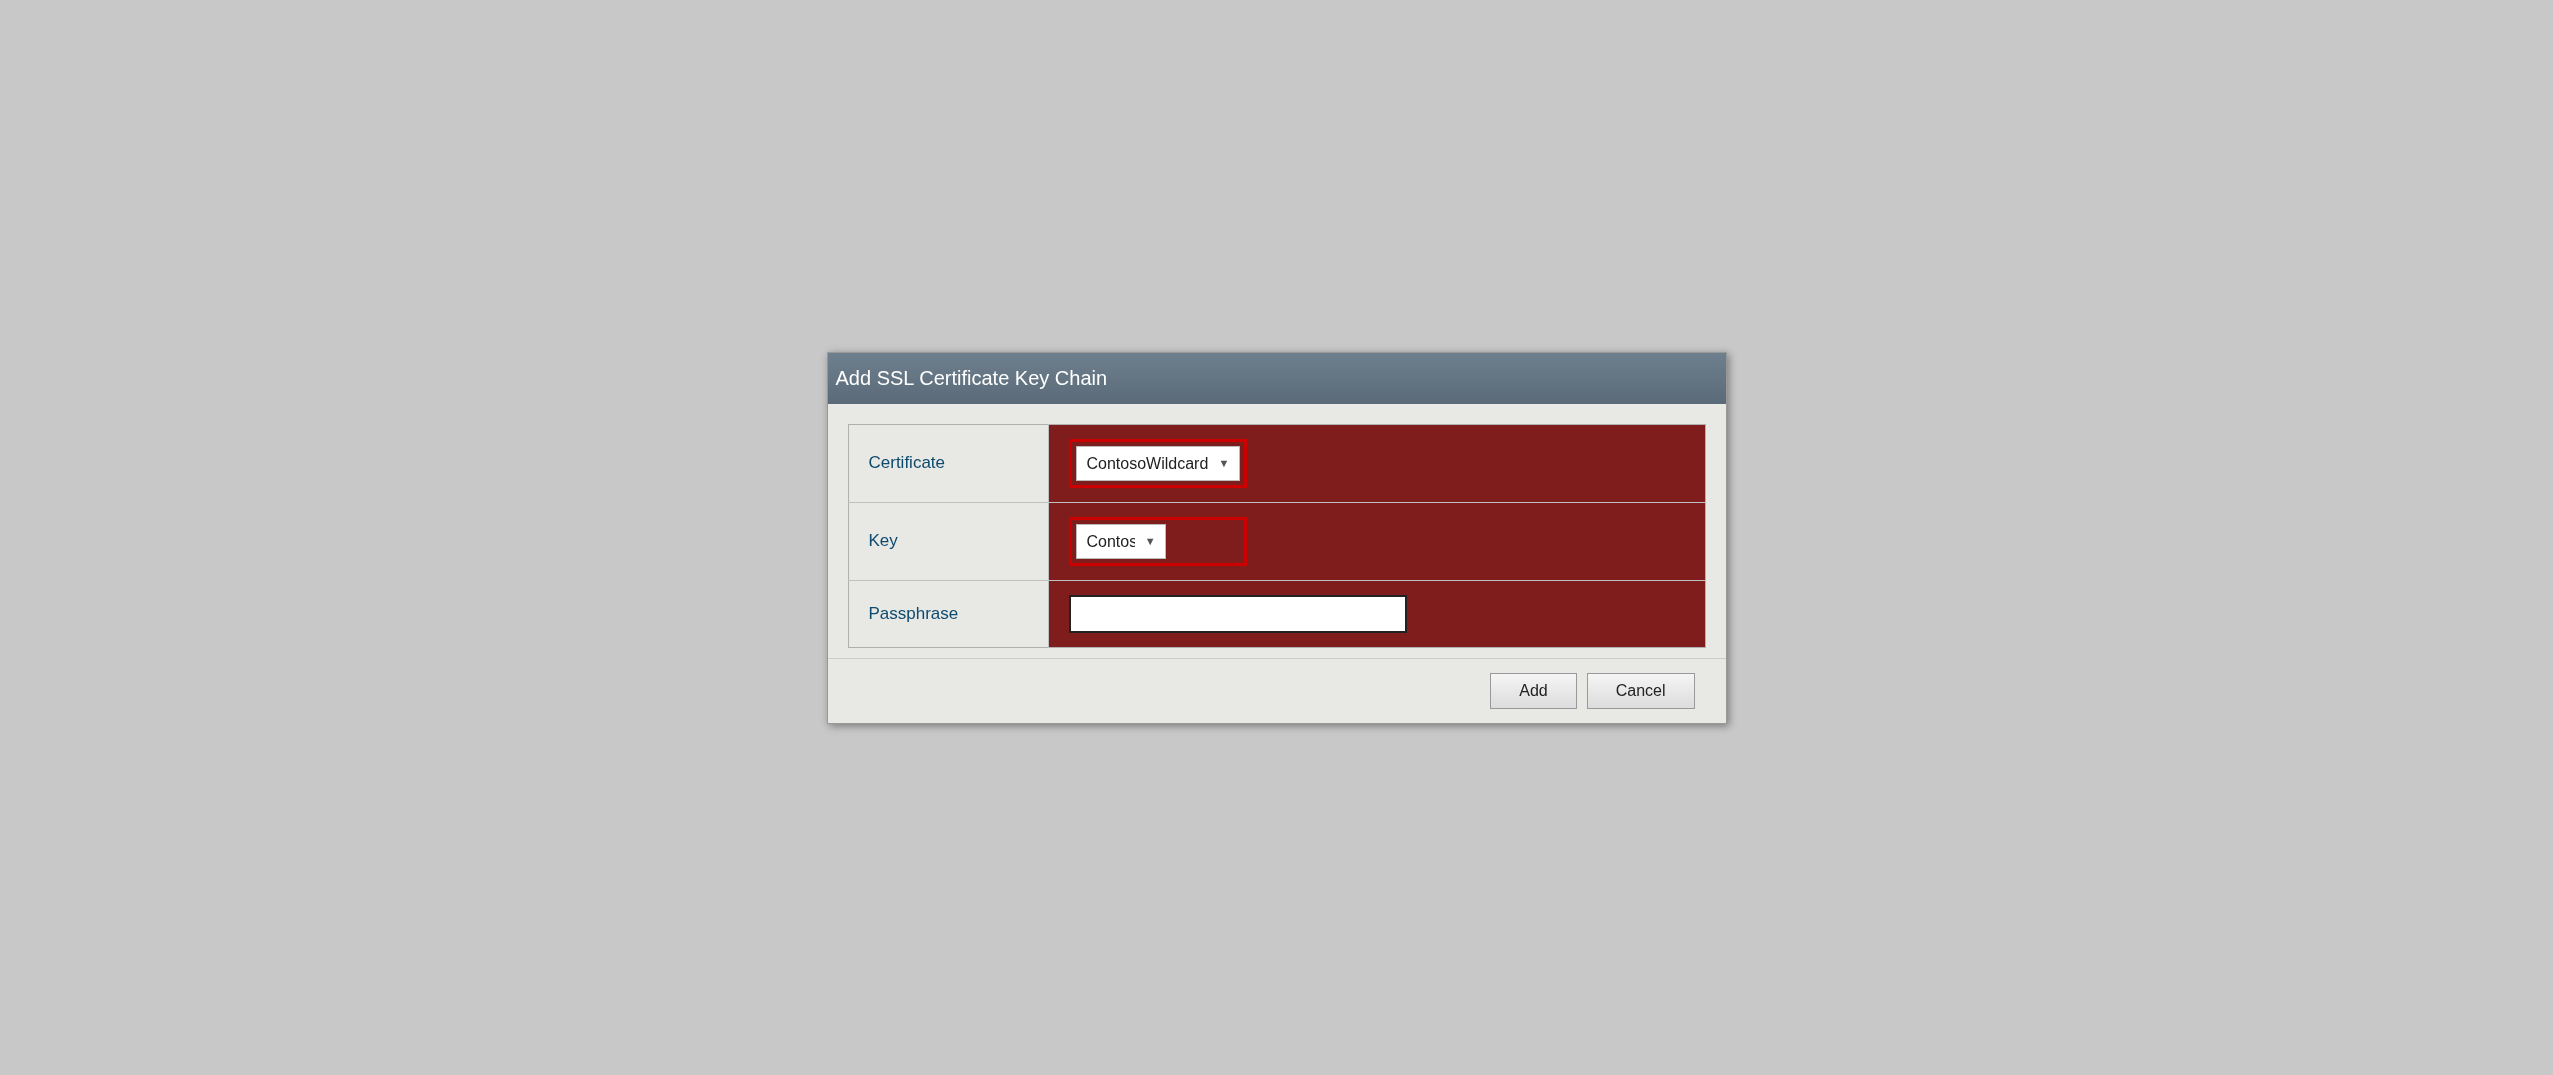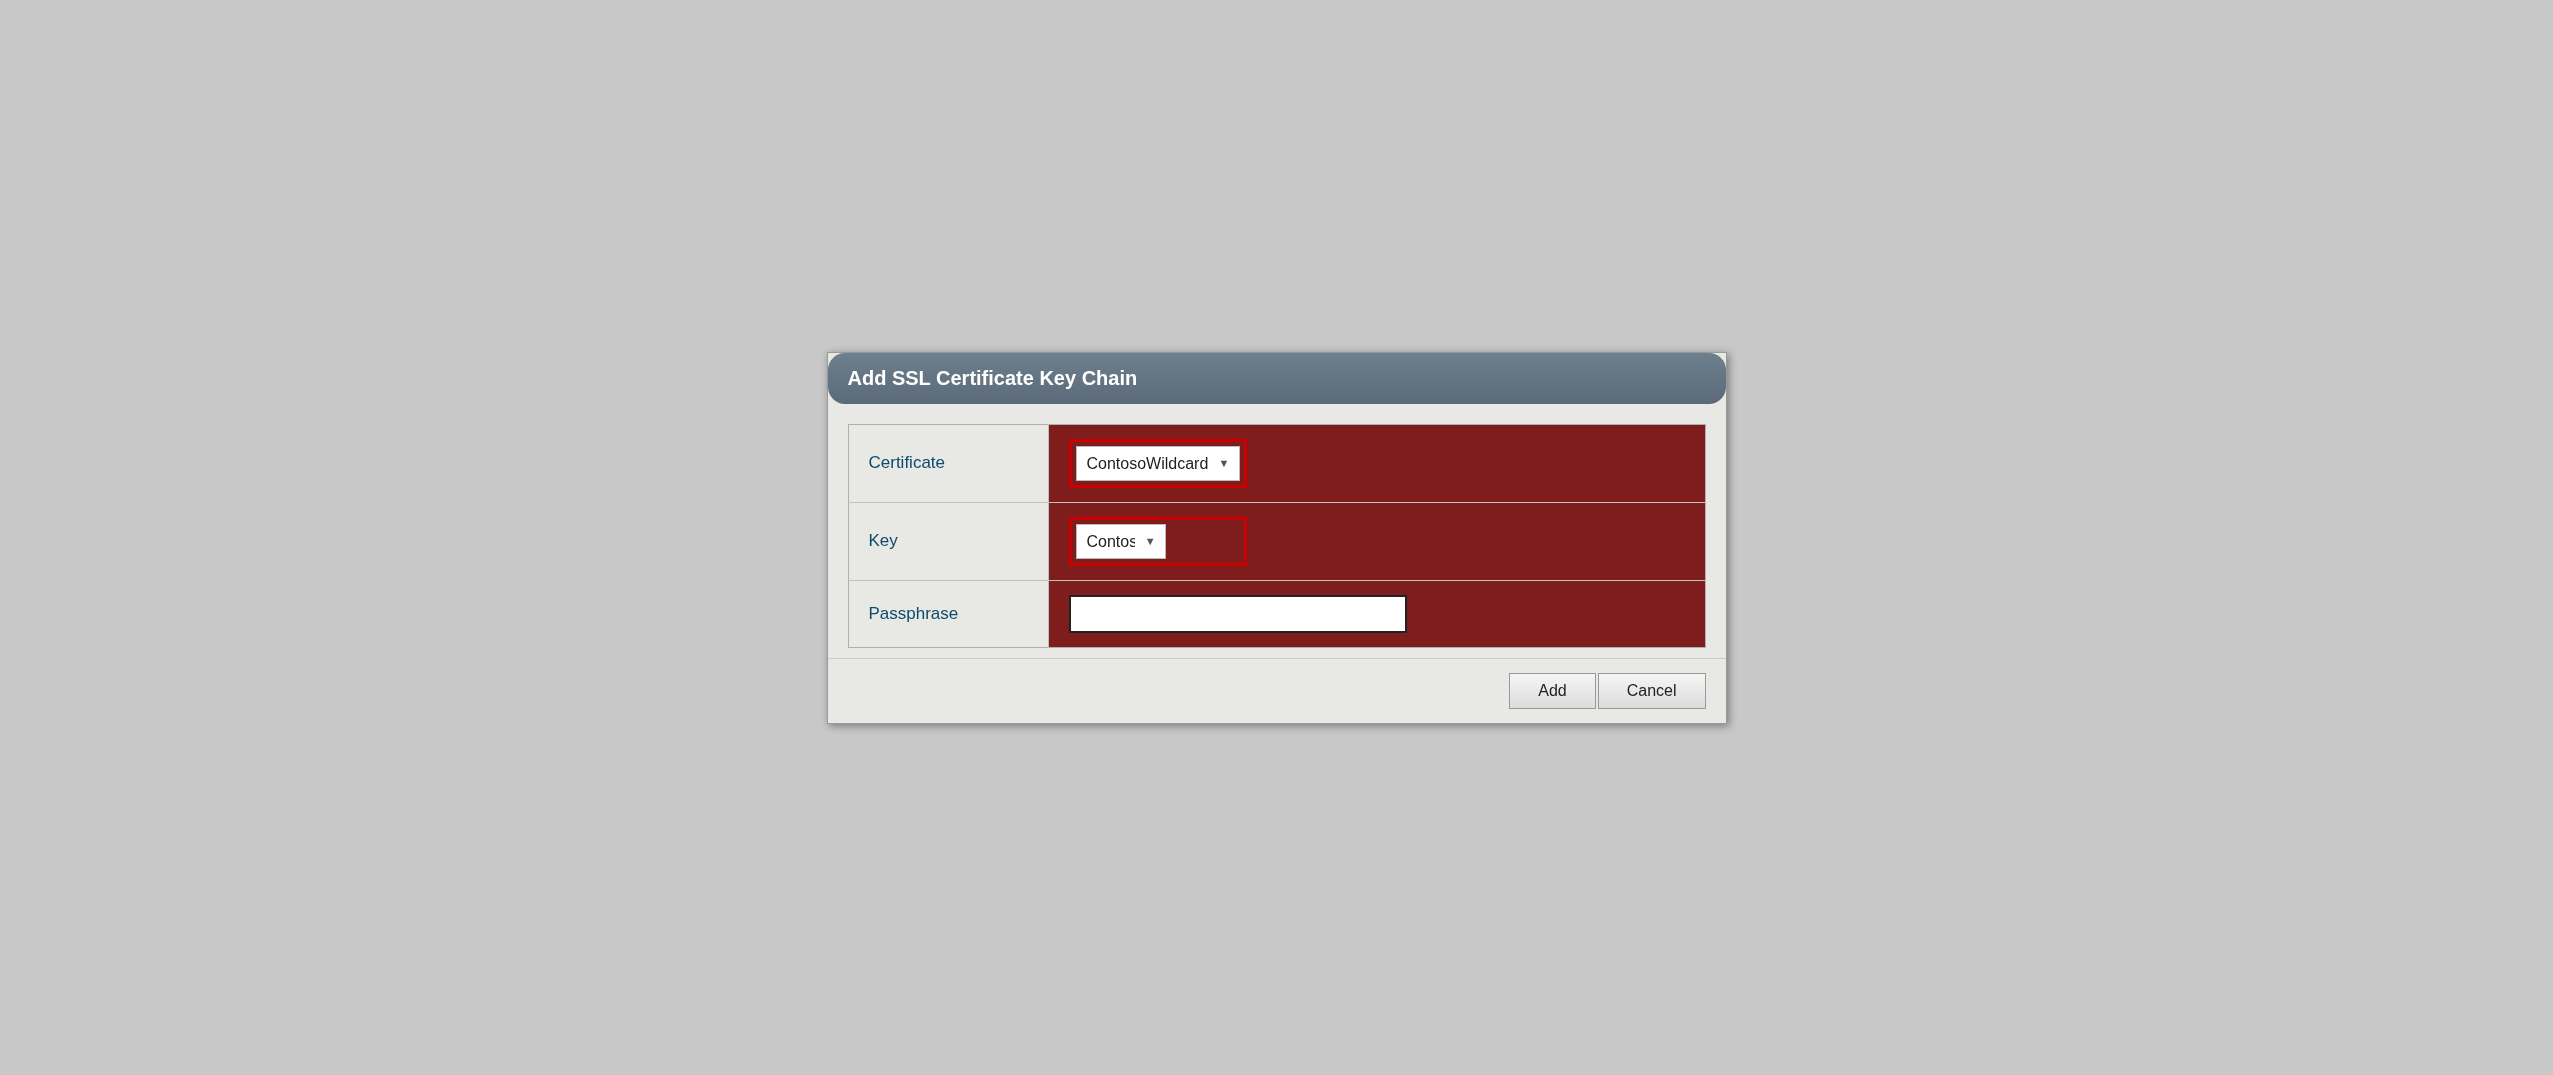--- a/index.html
+++ b/index.html
@@ -21,24 +21,23 @@
     .dialog {
       width: 900px;
       background: #e8e8e4;
       border: 1px solid #999;
       box-shadow: 2px 2px 8px rgba(0,0,0,0.4);
     }
 
     .dialog-header {
       background: linear-gradient(to bottom, #6e7f8d, #5a6a78);
       color: #ffffff;
-      padding: 14px 20px;
+      padding: 14px 8px;
       font-size: 20px;
-      font-weight: bold;
-      border-radius: 17px;
+      font-weight: normal;
     }
 
     .dialog-body {
       padding: 20px 20px 10px 20px;
     }
 
     .form-table {
       width: 100%;
       border-collapse: collapse;
       border: 1px solid #b0b0b0;
@@ -133,24 +132,24 @@
     .passphrase-input {
       width: 55%;
       padding: 8px 10px;
       font-size: 16px;
       border: 2px solid #222;
       background: #ffffff;
       color: #222;
     }
 
     .dialog-footer {
-      padding: 14px 20px;
+      padding: 14px 31px;
       display: flex;
       justify-content: flex-end;
-      gap: 2px;
+      gap: 10px;
       background: #e8e8e4;
       border-top: 1px solid #ccc;
     }
 
     .footer-btn {
       padding: 8px 28px;
       font-size: 16px;
       border: 1px solid #999;
       background: linear-gradient(to bottom, #f5f5f5, #dcdcdc);
       cursor: pointer;

